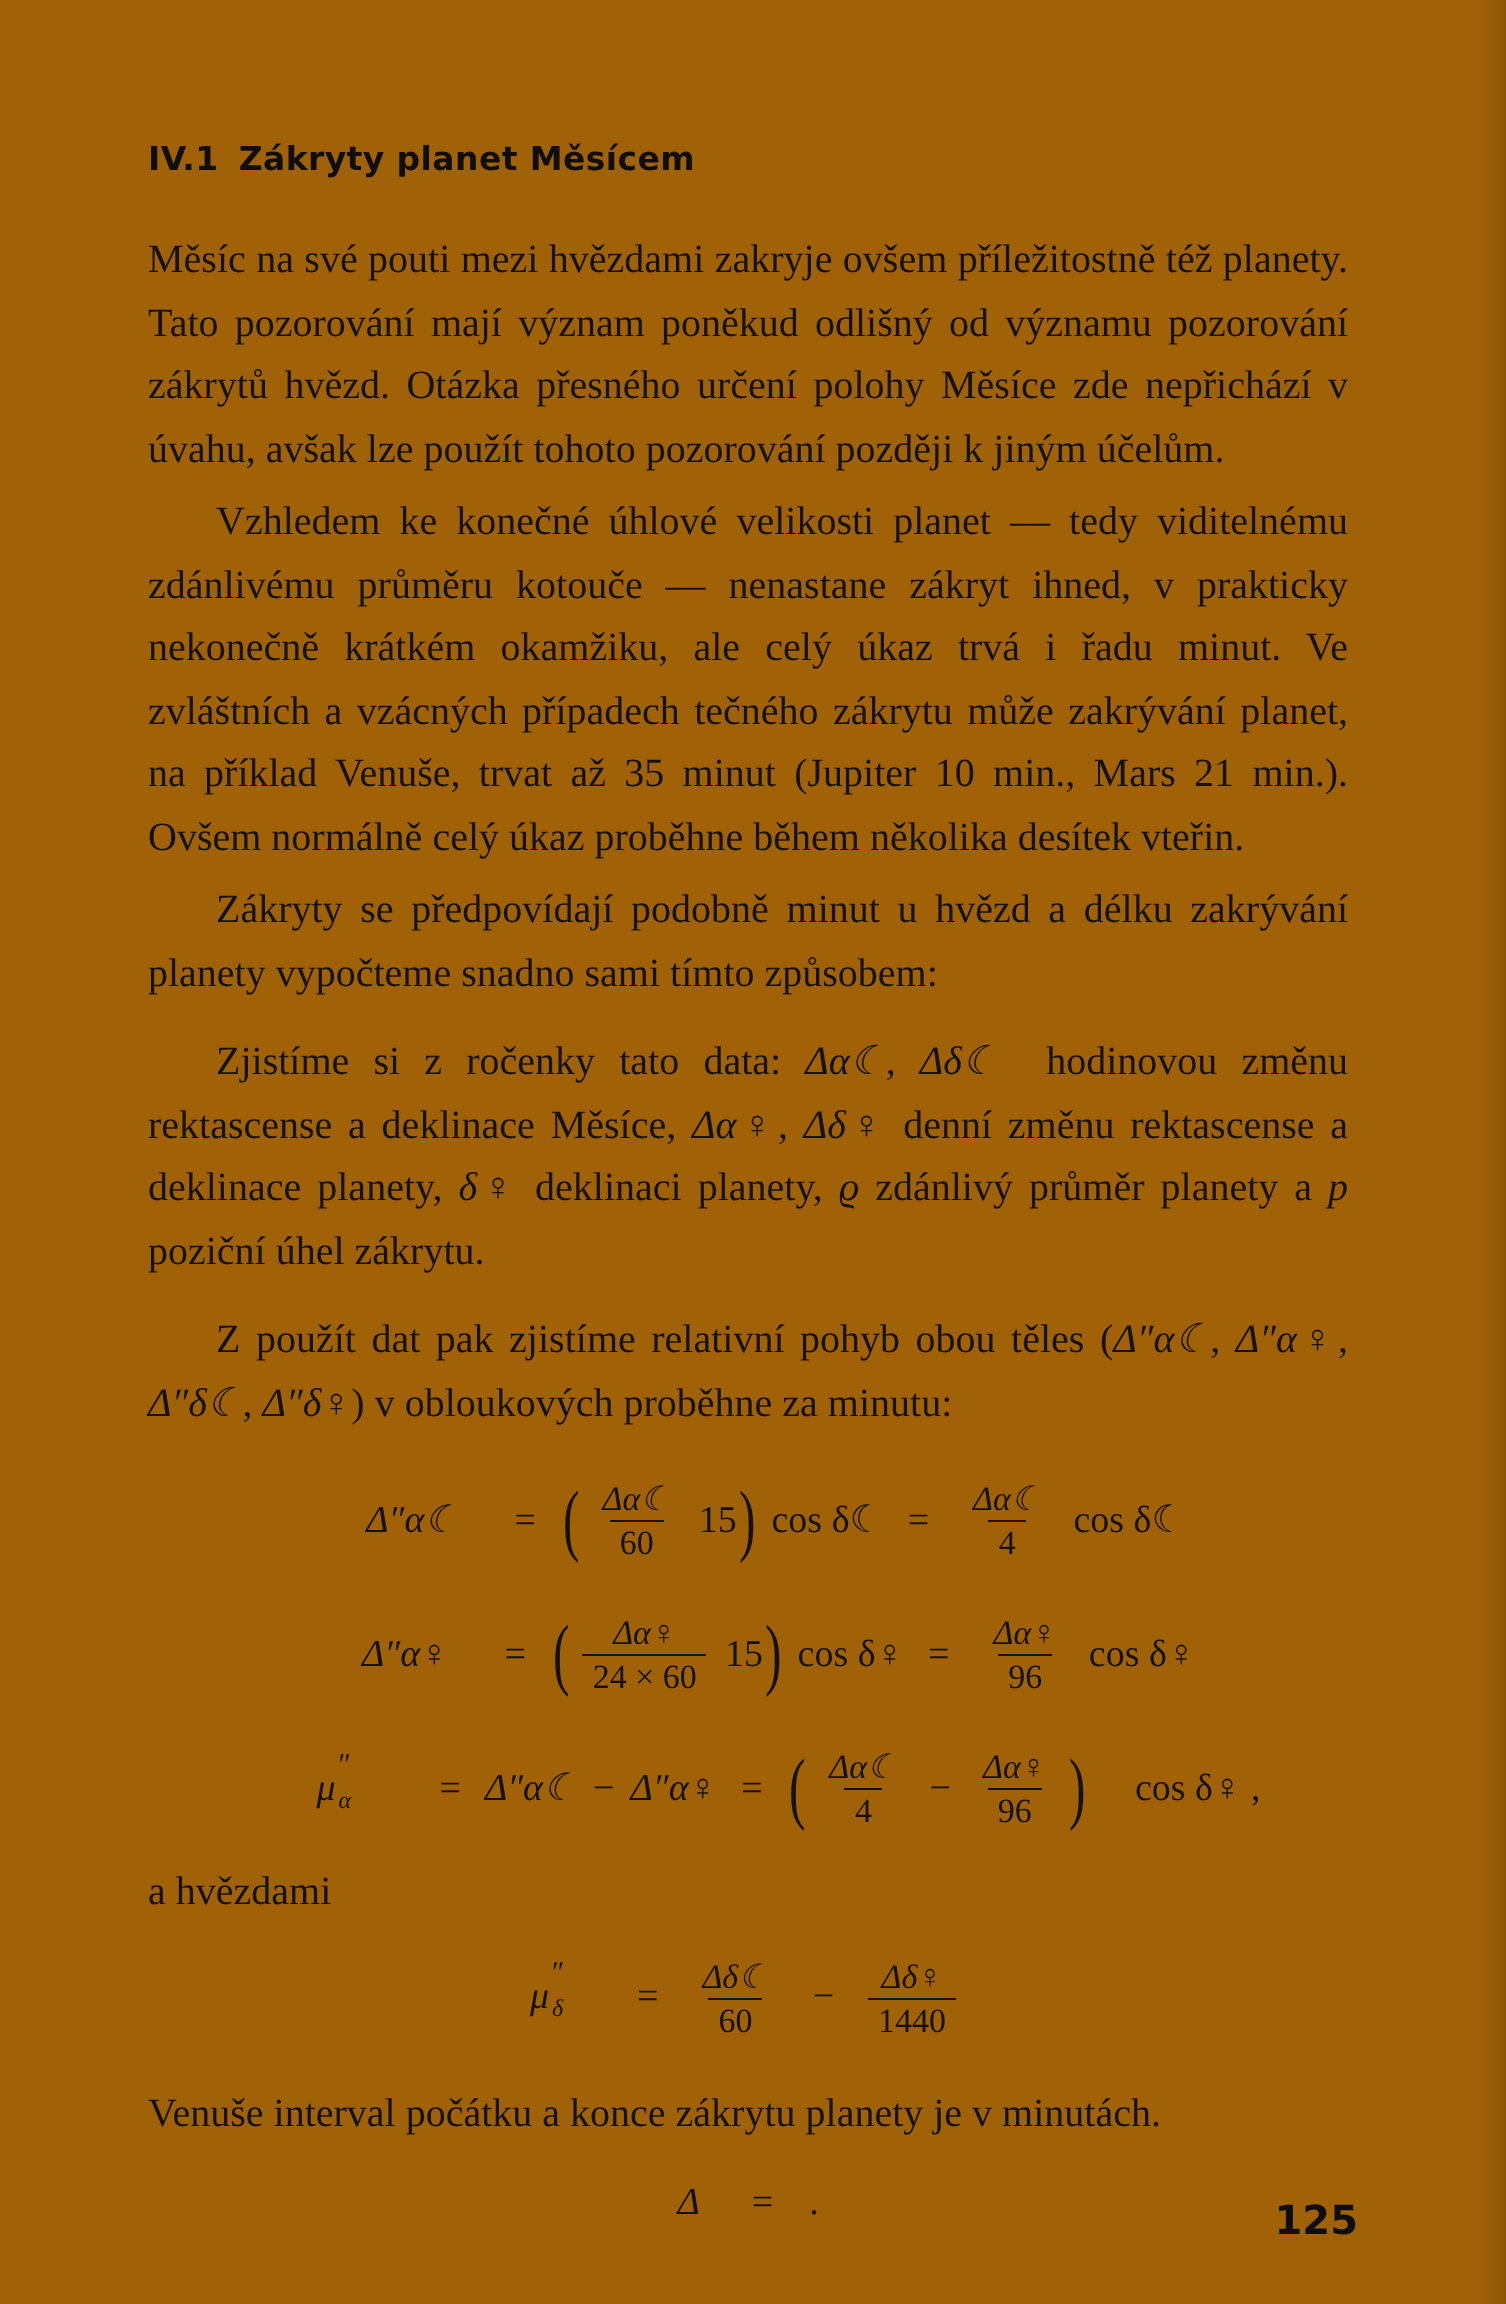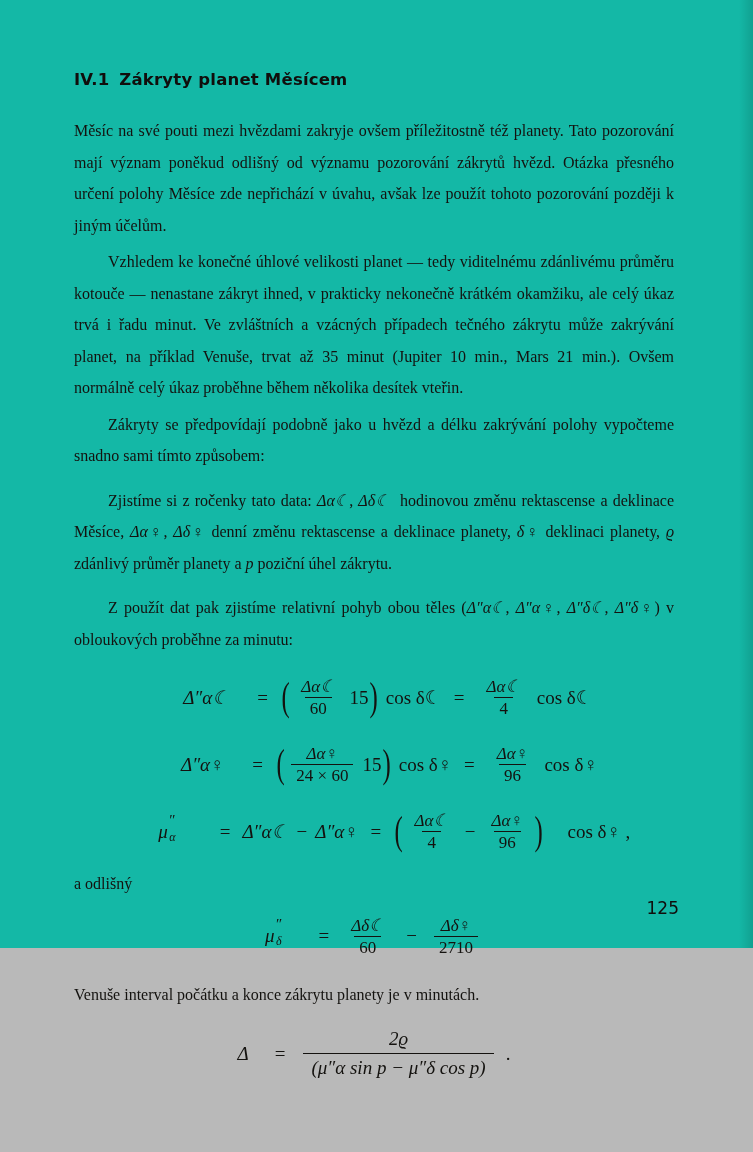--- a/index.html
+++ b/index.html
@@ -8,22 +8,22 @@
     background: #b9b9b9;
   }
   body {
     width: 753px;
     height: 1152px;
     overflow: hidden;
   }
   .page {
     position: relative;
     width: 753px;
-    height: 948px;
-    background: #14b8a6;
+    height: 1152px;
+    background: #a16207;
     box-sizing: border-box;
     font-family: "Liberation Serif", serif;
     color: #14120f;
   }
   .page::after {
     
     content: "";
     position: absolute;
     top: 0; right: 0;
     width: 14px; height: 100%;
@@ -39,21 +39,21 @@
   h1.section-title {
     font-family: "DejaVu Sans", sans-serif;
     font-size: 16.5px;
     font-weight: bold;
     letter-spacing: 0.2px;
     margin: 0 0 26px 0;
     color: #100e0c;
   }
   h1.section-title .num { margin-right: 10px; }
   p.para {
-    font-size: 16px;
+    font-size: 20px;
     line-height: 31.5px;
     margin: 0;
     text-align: justify;
     text-justify: inter-word;
     color: #14120f;
   }
   p.para + p.para { margin-top: 5px; }
   p.indent { text-indent: 34px; }
   .noindent { text-indent: 0; }
 
@@ -127,39 +127,39 @@
     font-size: 19px;
   }
   .bigfrac .num2 { padding: 0 8px 2px 8px; }
   .bigfrac .den { border-top: 1.4px solid #14120f; padding: 3px 8px 0 8px; }
 
   .page-number {
     position: absolute;
     right: 74px;
     bottom: 30px;
     font-family: "DejaVu Sans", sans-serif;
-    font-size: 17px;
-    font-weight: normal;
+    font-size: 20px;
+    font-weight: bold;
     color: #100e0c;
   }
 </style>
 </head>
 <body>
 
 <div class="page">
 
   <div class="content">
 
     <h1 class="section-title">
       <span class="num">IV.1</span><span>Zákryty planet Měsícem</span>
     </h1>
 
     <p class="para noindent">Měsíc na své pouti mezi hvězdami zakryje ovšem příležitostně též planety. Tato pozorování mají význam poněkud odlišný od významu pozorování zákrytů hvězd. Otázka přesného určení polohy Měsíce zde nepřichází v úvahu, avšak lze použít tohoto pozorování později k jiným účelům.</p>
     <p class="para indent">Vzhledem ke konečné úhlové velikosti planet — tedy viditelnému zdánlivému průměru kotouče — nenastane zákryt ihned, v prakticky nekonečně krátkém okamžiku, ale celý úkaz trvá i řadu minut. Ve zvláštních a vzácných případech tečného zákrytu může zakrývání planet, na příklad Venuše, trvat až 35 minut (Jupiter 10 min., Mars 21 min.). Ovšem normálně celý úkaz proběhne během několika desítek vteřin.</p>
-    <p class="para indent">Zákryty se předpovídají podobně jako u hvězd a délku zakrývání polohy vypočteme snadno sami tímto způsobem:</p>
+    <p class="para indent">Zákryty se předpovídají podobně minut u hvězd a délku zakrývání planety vypočteme snadno sami tímto způsobem:</p>
 
     <p class="para indent" style="margin-top:13px;">
       <span>Zjistíme si z ročenky tato data: </span><span class="it">Δα☾</span>, <span class="it">Δδ☾</span>&nbsp; <span>hodinovou změnu rektascense a deklinace Měsíce,</span> <span class="it">Δα♀</span>, <span class="it">Δδ♀</span> <span>denní změnu rektascense a deklinace planety,</span> <span class="it">δ♀</span> <span>deklinaci planety,</span> <span class="it">ϱ</span> <span>zdánlivý průměr planety a</span> <span class="it">p</span> <span>poziční úhel zákrytu.</span>
     </p>
 
     <p class="para indent" style="margin-top:13px;">
       <span>Z použít dat pak zjistíme relativní pohyb obou těles (</span><span class="it">Δ″α☾</span>, <span class="it">Δ″α♀</span>, <span class="it">Δ″δ☾</span>, <span class="it">Δ″δ♀</span><span>) v obloukových proběhne za minutu:</span>
     </p>
 
     <div class="math-block" style="margin-top:22px;">
@@ -224,54 +224,48 @@
         <span style="margin:0 6px;">−</span>
         <span class="frac">
           <span class="num2 it">Δα♀</span>
           <span class="den">96</span>
         </span>
         <span class="paren">)</span>
         <span style="margin-left:23px;">cos δ♀ ,</span>
       </div>
     </div>
 
-    <p class="para noindent" style="margin-top:16px;">a odlišný</p>
+    <p class="para noindent" style="margin-top:16px;">a hvězdami</p>
 
     <div class="math-block" style="margin-top:16px;">
       <div class="eqrow">
         <span style="padding-right:8px;">
           <span class="musub">
             <span class="it">μ</span><span class="pp">″</span><span class="ss">δ</span><span class="spacer"></span>
           </span>
         </span>
         <span class="eq-eq">=</span>
         <span class="frac">
           <span class="num2 it">Δδ☾</span>
           <span class="den">60</span>
         </span>
         <span style="margin:0 12px;">−</span>
         <span class="frac">
           <span class="num2 it">Δδ♀</span>
-          <span class="den">2710</span>
+          <span class="den">1440</span>
         </span>
       </div>
     </div>
 
     <p class="para noindent" style="margin-top:22px;">Venuše interval počátku a konce zákrytu planety je v minutách.</p>
 
     <div class="math-block" style="margin-top:18px;">
       <div class="eqrow">
         <span class="it" style="padding-right:14px;">Δ</span>
         <span class="eq-eq">=</span>
-        <span class="bigfrac">
-          <span class="num2 it">2ϱ</span>
-          <span class="den">
-            <span class="it">(μ″α sin p − μ″δ cos p)</span>
-          </span>
-        </span>
         <span style="margin-left:6px;">.</span>
       </div>
     </div>
 
   </div>
 
   <div class="page-number">125</div>
 
 </div>
 

